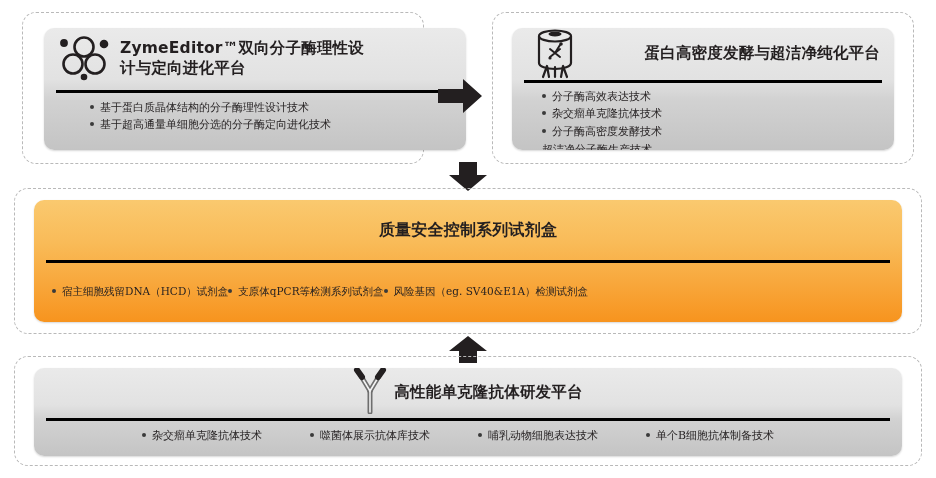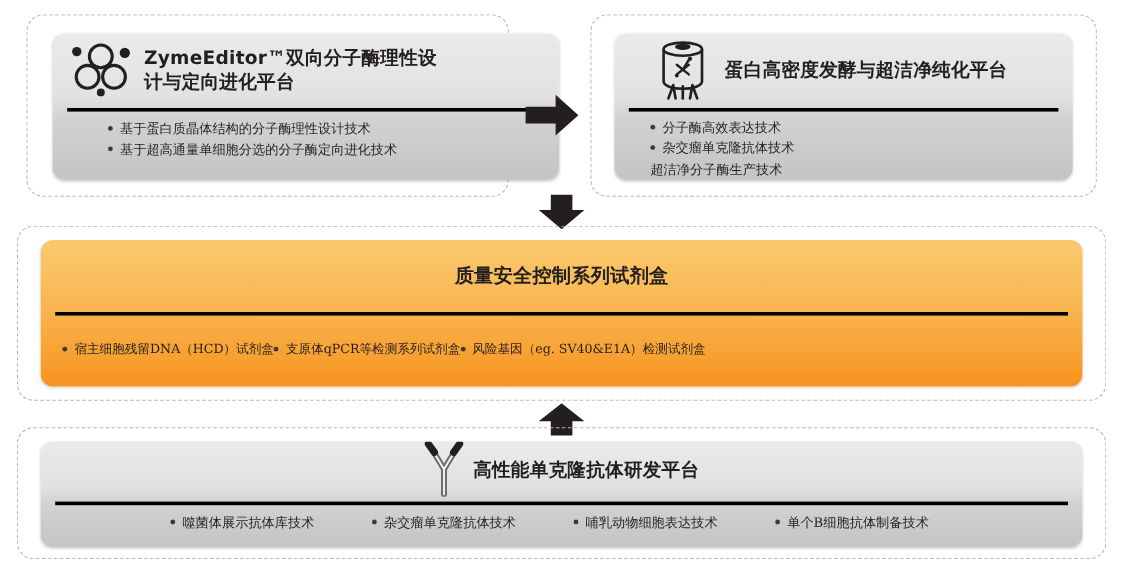--- a/index.html
+++ b/index.html
@@ -171,21 +171,21 @@
 
 <div class="arrow" id="arrow-right">
   <svg width="48" height="40" viewBox="0 0 48 40">
     <path d="M2,13 L27,13 L27,3 L46,20 L27,37 L27,27 L2,27 Z" fill="#231f20"></path>
   </svg>
 </div>
 
 <div class="dashed-wrap" id="wrap-top-right"></div>
 
 <div class="card gray" id="card-ferm">
-  <div class="card-head" style="height:62px; padding-left:32px;">
+  <div class="card-head" style="height:52px; padding-left:18px;justify-content:space-between;">
     <span class="icon">
       <svg width="50" height="54" viewBox="0 0 50 54">
         <ellipse cx="25" cy="11" rx="16" ry="5.5" fill="none" stroke="#231f20" stroke-width="2.2"></ellipse>
         <path d="M9,11 L9,38 A16,6 0 0 0 41,38 L41,11" fill="none" stroke="#231f20" stroke-width="2.2"></path>
         <ellipse cx="25" cy="9" rx="6.5" ry="2.6" fill="#231f20"></ellipse>
         <path d="M17,41 L13,52 M17,41 L19,52" stroke="#231f20" stroke-width="2.2" fill="none" stroke-linecap="round"></path>
         <path d="M33,41 L37,52 M33,41 L31,52" stroke="#231f20" stroke-width="2.2" fill="none" stroke-linecap="round"></path>
         <path d="M25,42 L25,52" stroke="#231f20" stroke-width="2.2" stroke-linecap="round"></path>
         <path d="M20,24 L30,32 M30,24 L20,32" stroke="#231f20" stroke-width="2" stroke-linecap="round"></path>
         <path d="M25,28 L30,20" stroke="#231f20" stroke-width="2" stroke-linecap="round"></path>
@@ -199,20 +199,24 @@
   <div class="bullets" id="bullets-ferm">
     <div class="bullet">
       <span class="dot"></span>
       <span>分子酶高效表达技术</span>
     </div>
     <div class="bullet">
       <span class="dot"></span>
       <span>杂交瘤单克隆抗体技术</span>
     </div>
     <div class="bullet">
+      <span class="dot"></span>
+      <span>分子酶高密度发酵技术</span>
+    </div>
+    <div class="bullet">
 
       <span>超洁净分子酶生产技术</span>
     </div>
 
   </div>
 </div>
 
 <div class="arrow" id="arrow-down">
   <svg width="44" height="30" viewBox="0 0 44 30">
     <path d="M13,0 L31,0 L31,13 L41,13 L22,29 L3,13 L13,13 Z" fill="#231f20"></path>
@@ -263,28 +267,28 @@
         <path d="M9,9 L4,2" stroke="#231f20" stroke-width="6" stroke-linecap="round" fill="none"></path>
         <path d="M25,9 L30,2" stroke="#231f20" stroke-width="6" stroke-linecap="round" fill="none"></path>
       </svg>
     </span>
     <span class="card-title" id="title-mab">高性能单克隆抗体研发平台</span>
   </div>
   <div class="rule"></div>
   <div class="bullets" id="bullets-mab">
     <div class="bullet">
       <span class="dot"></span>
+      <span>杂交瘤单克隆抗体技术</span>
+    </div>
+    <div class="bullet">
+      <span class="dot"></span>
       <span>噬菌体展示抗体库技术</span>
     </div>
     <div class="bullet">
       <span class="dot"></span>
-      <span>杂交瘤单克隆抗体技术</span>
-    </div>
-    <div class="bullet">
-      <span class="dot"></span>
       <span>哺乳动物细胞表达技术</span>
     </div>
     <div class="bullet">
       <span class="dot"></span>
       <span>单个B细胞抗体制备技术</span>
     </div>
   </div>
 </div>
 
 </body></html>

